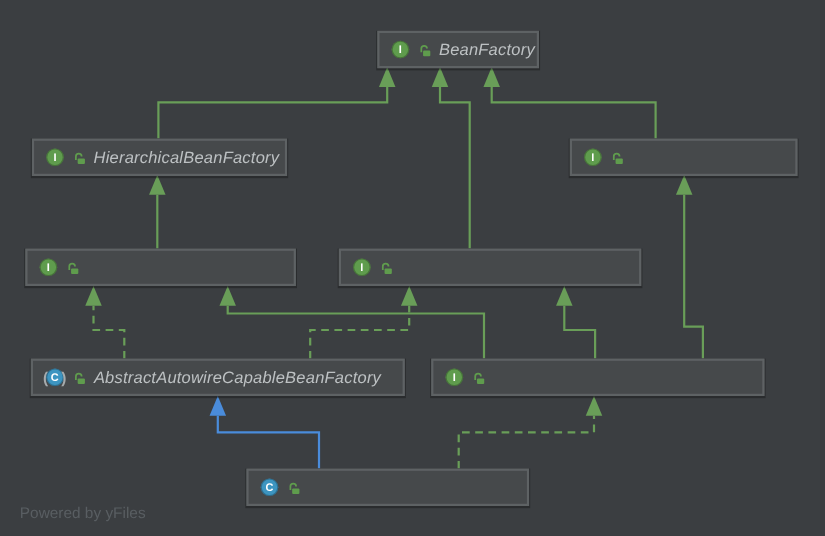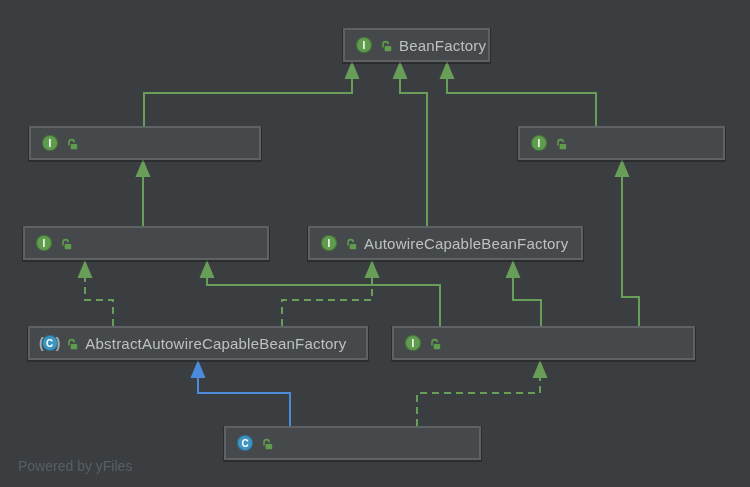--- a/index.html
+++ b/index.html
@@ -40,20 +40,21 @@
     align-items:center;
     padding:0 8px 0 11px;
     gap:6px;
     white-space:nowrap;
     cursor:default;
   }
   .node .label{
     color:var(--text);
     font-size:15px;
     letter-spacing:0.2px;
+    font-style:italic;
   }
   .circle{
     display:inline-flex;
     align-items:center;
     justify-content:center;
     width:16px;height:16px;
     border-radius:50%;
     font-size:10px;
     font-weight:bold;
     color:#ffffff;
@@ -150,20 +151,21 @@
     </svg>
     <span class="label">BeanFactory</span>
   </div>
 
   <div class="node" style="left:29px;top:126px;width:232px;">
     <span class="circle iface">I</span>
     <svg class="lock" width="13" height="13" viewBox="0 0 13 13">
       <path d="M3 8.5 V5.2 A2.6 2.6 0 0 1 8.2 5.2" fill="none" stroke="#5f9c4d" stroke-width="1.6"></path>
       <rect x="4.6" y="7" width="6.6" height="5.2" rx="1" fill="#5f9c4d"></rect>
     </svg>
+    <span class="label">HierarchicalBeanFactory</span>
   </div>
 
   <div class="node" style="left:518px;top:126px;width:207px;">
     <span class="circle iface">I</span>
     <svg class="lock" width="13" height="13" viewBox="0 0 13 13">
       <path d="M3 8.5 V5.2 A2.6 2.6 0 0 1 8.2 5.2" fill="none" stroke="#5f9c4d" stroke-width="1.6"></path>
       <rect x="4.6" y="7" width="6.6" height="5.2" rx="1" fill="#5f9c4d"></rect>
     </svg>
   </div>
 
@@ -174,21 +176,20 @@
       <rect x="4.6" y="7" width="6.6" height="5.2" rx="1" fill="#5f9c4d"></rect>
     </svg>
   </div>
 
   <div class="node" style="left:308px;top:226px;width:275px;">
     <span class="circle iface">I</span>
     <svg class="lock" width="13" height="13" viewBox="0 0 13 13">
       <path d="M3 8.5 V5.2 A2.6 2.6 0 0 1 8.2 5.2" fill="none" stroke="#5f9c4d" stroke-width="1.6"></path>
       <rect x="4.6" y="7" width="6.6" height="5.2" rx="1" fill="#5f9c4d"></rect>
     </svg>
-    <span class="label">AutowireCapableBeanFactory</span>
   </div>
 
   <div class="node" style="left:28px;top:326px;width:340px;">
     <span class="icon-group">
       <span class="paren">(</span>
       <span class="circle klass">C</span>
       <span class="paren">)</span>
     </span>
     <svg class="lock" width="13" height="13" viewBox="0 0 13 13">
       <path d="M3 8.5 V5.2 A2.6 2.6 0 0 1 8.2 5.2" fill="none" stroke="#5f9c4d" stroke-width="1.6"></path>

